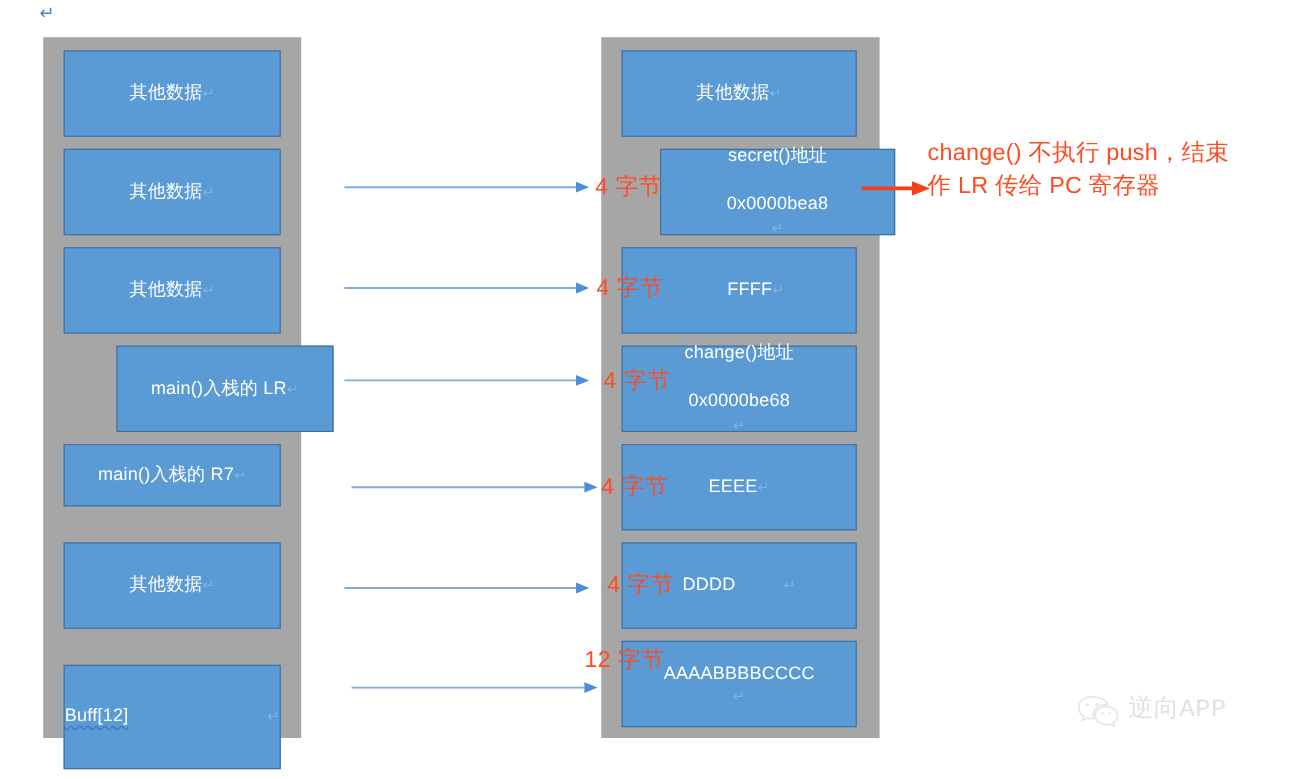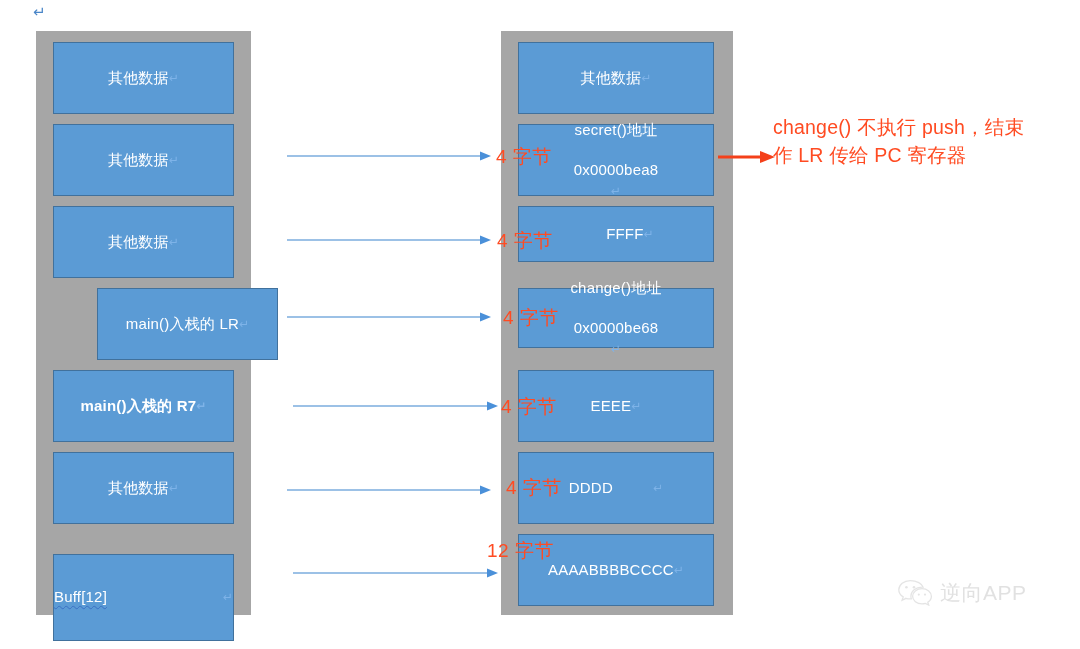--- a/index.html
+++ b/index.html
@@ -109,20 +109,21 @@
   
   .watermark {
     position: absolute;
     left: 897px;
     top: 578px;
     display: flex;
     align-items: center;
     gap: 7px;
     opacity: .55;
     user-select: none;
+    font-family: Liberation Mono, monospace;
   }
   .watermark .wm-text {
     font-size: 21px;
     color: #c9c9c9;
     letter-spacing: .5px;
     line-height: 1;
   }
   .watermark svg { display: block; }
 </style>
 </head>
@@ -141,64 +142,64 @@
     <span class="pil">↵</span>
 </div>
 <div class="cell left" style="top:206px; height:72px;">
   <span class="ctext">其他数据</span>
     <span class="pil">↵</span>
 </div>
 <div class="cell left" style="top:288px; height:72px;margin-left:44px;">
   <span class="ctext">main()入栈的 LR</span>
     <span class="pil">↵</span>
 </div>
-<div class="cell left" style="top:370px; height:72px;font-weight:bold;">
+<div class="cell left" style="top:370px; height:52px;">
   <span class="ctext">main()入栈的 R7</span>
     <span class="pil">↵</span>
 </div>
 <div class="cell left" style="top:452px; height:72px;">
   <span class="ctext">其他数据</span>
     <span class="pil">↵</span>
 </div>
 <div class="cell left spell" style="top:554px; height:87px;justify-content:space-between;">
   <span class="ctext">Buff[12]</span>
     <span class="pil">↵</span>
 </div>
 
 <div id="stack-right" class="stack-frame"></div>
 
 <div class="cell right" style="top:42px;  height:72px;">
   <span class="ctext">其他数据</span>
     <span class="pil">↵</span>
 </div>
-<div class="cell right" style="top:124px; height:72px;">
+<div class="cell right" style="top:124px; height:72px;margin-left:32px;">
   <div>
     <span class="ctext">secret()地址</span><br>
     <span class="ctext">0x0000bea8</span><span class="pil">↵</span>
   </div>
 </div>
-<div class="cell right" style="top:206px; height:56px;padding-left:28px;">
+<div class="cell right" style="top:206px; height:72px;padding-left:28px;">
   <span class="ctext">FFFF</span>
     <span class="pil">↵</span>
 </div>
-<div class="cell right" style="top:288px; height:60px;">
+<div class="cell right" style="top:288px; height:72px;">
   <div>
     <span class="ctext">change()地址</span><br>
     <span class="ctext">0x0000be68</span><span class="pil">↵</span>
   </div>
 </div>
 <div class="cell right" style="top:370px; height:72px;">
   <span class="ctext">EEEE</span>
     <span class="pil">↵</span>
 </div>
 <div class="cell right" style="top:452px; height:72px;gap:40px;">
   <span class="ctext">DDDD</span>
     <span class="pil">↵</span>
 </div>
-<div class="cell right" style="top:534px; height:72px;">
+<div class="cell right" style="top:534px; height:72px;flex-direction:column;">
   <span class="ctext">AAAABBBBCCCC</span>
     <span class="pil">↵</span>
 </div>
 
 <div class="arrow-blue" style="left:287px; top:150px; width:205px;">
   <svg width="205" height="12" viewBox="0 0 205 12">
     <line x1="0" y1="6" x2="193" y2="6" stroke="#7BADDE" stroke-width="1.6"></line>
     <path d="M193 1.5 L204 6 L193 10.5 Z" fill="#4A90D9"></path>
   </svg>
 </div>

